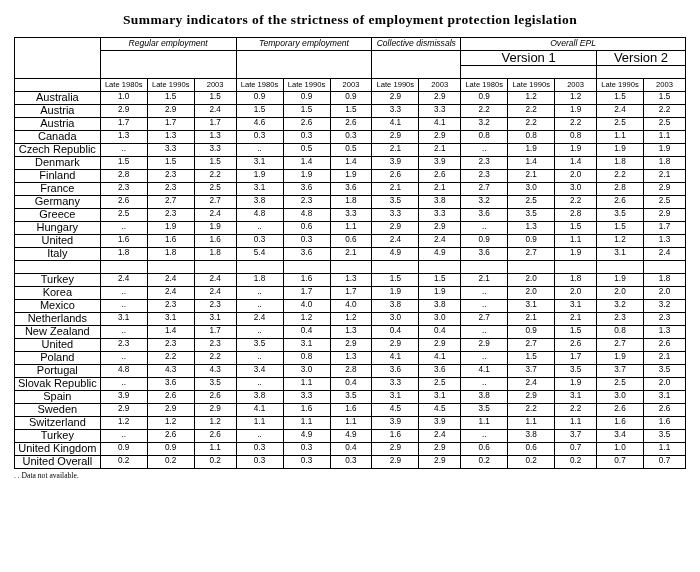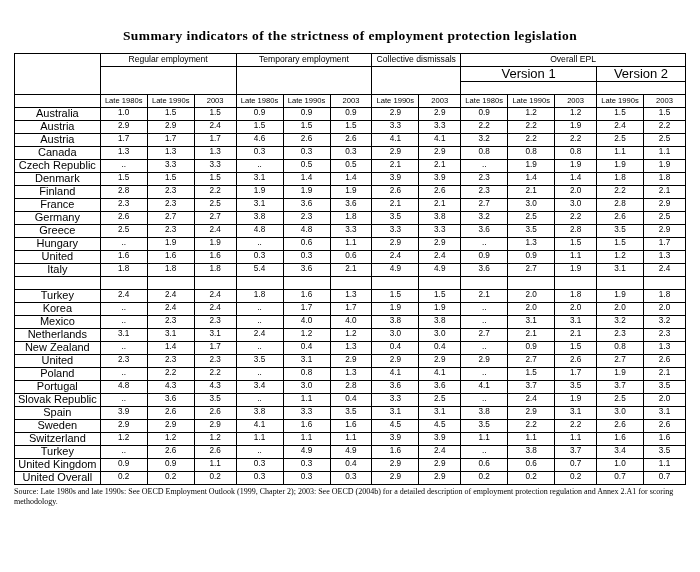--- a/index.html
+++ b/index.html
@@ -12,21 +12,21 @@
     background: #ffffff;
     font-family: "Liberation Serif", serif;
     color: #000000;
     overflow: hidden;
   }
   .page {
     width: 700px;
     height: 572px;
     position: relative;
     box-sizing: border-box;
-    padding: 24px 14px 0 14px;
+    padding: 8px 14px 0 14px;
   }
   .title {
     text-align: center;
     font-weight: bold;
     font-size: 13.5px;
     letter-spacing: 0.4px;
     margin: 4px 0 9px 0;
     font-family: "Liberation Serif", serif;
   }
   table.epl {
@@ -42,20 +42,21 @@
     vertical-align: middle;
     text-align: center;
     font-weight: normal;
     line-height: 1.05;
     height: 12px;
   }
   .hdr-group {
     font-size: 8.6px;
     font-family: "Liberation Sans", sans-serif;
     height: 30px;
+    font-style: italic;
   }
   .hdr-sub {
     font-size: 13px;
     height: 14px;
   }
   .hdr-year {
     font-size: 7.6px;
     height: 21px;
     line-height: 1.15;
     margin-left: 42px;
@@ -609,15 +610,15 @@
           <td>2.9</td>
           <td>0.2</td>
           <td>0.2</td>
           <td>0.2</td>
           <td>0.7</td>
           <td>0.7</td>
         </tr>
       </tbody>
   </table>
 
-  <div class="source">Source: Late 1980s and late 1990s: See OECD Employment Outlook (1999, Chapter 2); 2003: See OECD (2004b) for a detailed description of employment protection regulation and Annex 2.A1 for scoring methodology.</div>
+  <div class="note">. . Data not available.</div>
 
 </div>
 
 </body></html>

